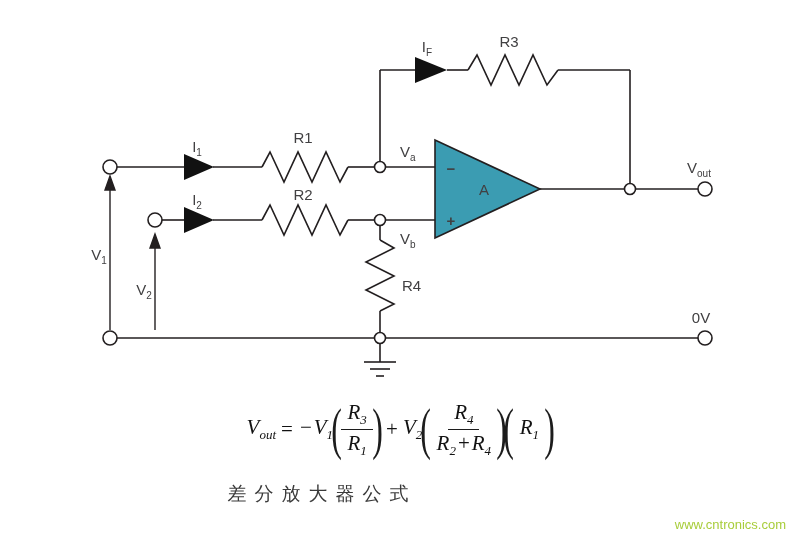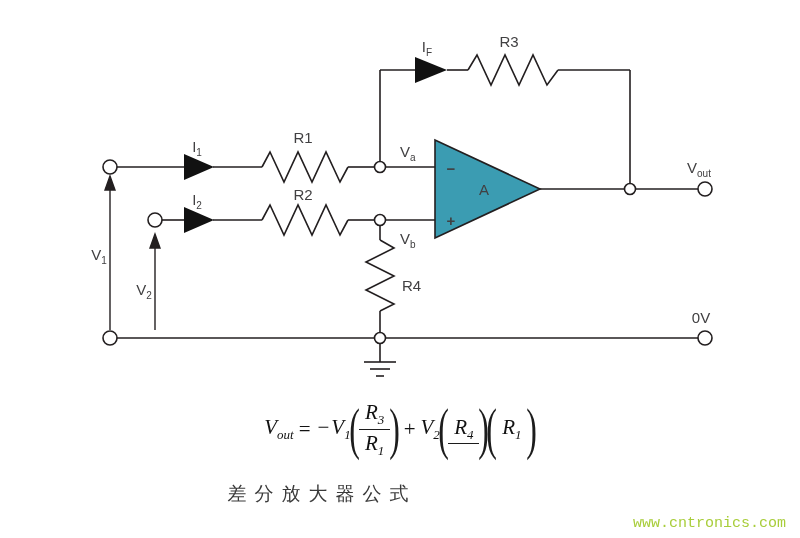--- a/index.html
+++ b/index.html
@@ -44,21 +44,21 @@
   
   .caption {
     position: absolute; left: 0; top: 481px; width: 644px;
     text-align: center; font-size: 19px; letter-spacing: 8px;
     color: #3a3a3a; font-family: "Liberation Sans", sans-serif;
   }
 
   
   .watermark {
     position: absolute; right: 14px; bottom: 6px;
-    font-size: 15px; color: #a8cd3a; font-family: Liberation Mono, monospace;
+    font-size: 13px; color: #a8cd3a; font-family: Liberation Sans, sans-serif;
   }
 </style>
 </head>
 <body>
 
 <div class="stage">
 
   <svg class="circuit" width="800" height="390" viewBox="0 0 800 390">
 
     <g stroke="#231f20" stroke-width="1.6" fill="none">
@@ -156,20 +156,21 @@
     <span class="frac">
       <span class="num"><span>R</span><sub>3</sub></span>
       <span class="den"><span>R</span><sub>1</sub></span>
     </span>
     <span class="paren">)</span>
     <span class="op">+</span>
     <span class="tok"><span>V</span><sub>2</sub></span>
     <span class="paren">(</span>
     <span class="frac">
       <span class="num"><span>R</span><sub>4</sub></span>
+      <span class="den"><span>R</span><sub>2</sub><span class="op-in">+</span><span>R</span><sub>4</sub></span>
     </span>
     <span class="paren">)</span>
     <span class="paren">(</span>
     <span class="frac">
       <span class="den"><span>R</span><sub>1</sub></span>
     </span>
     <span class="paren">)</span>
   </div>
 
   <div class="caption">差分放大器公式</div>

